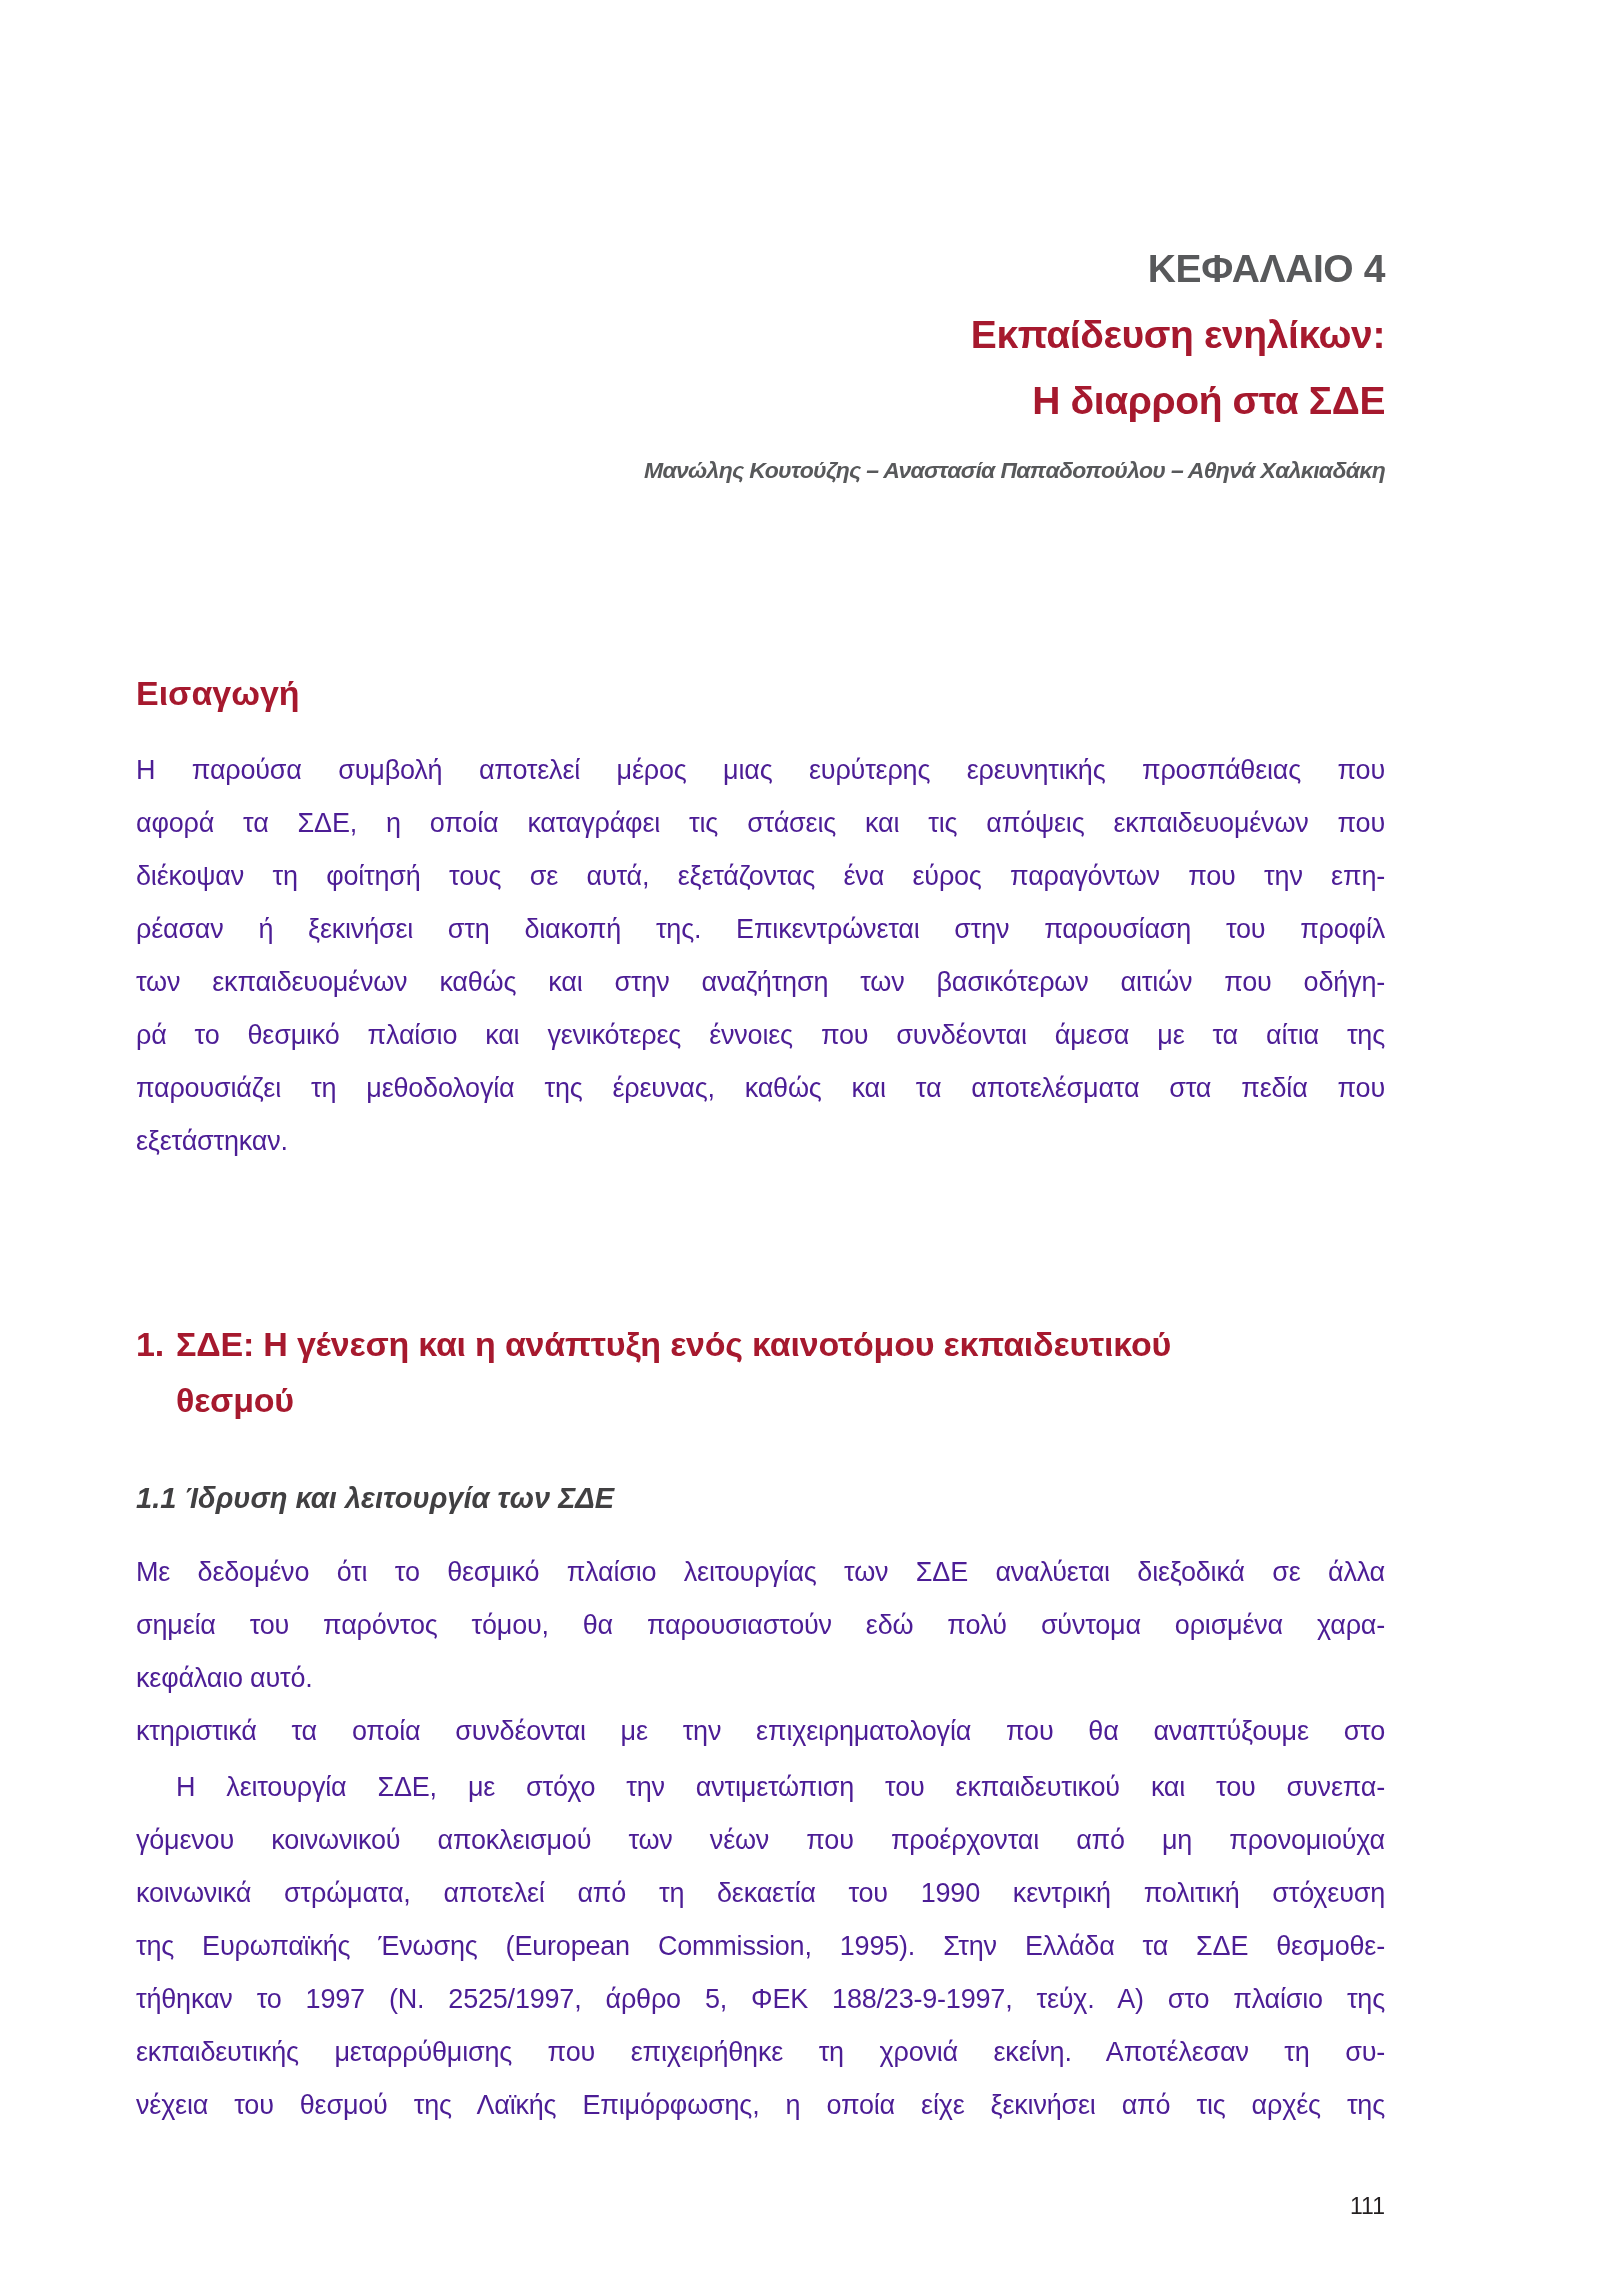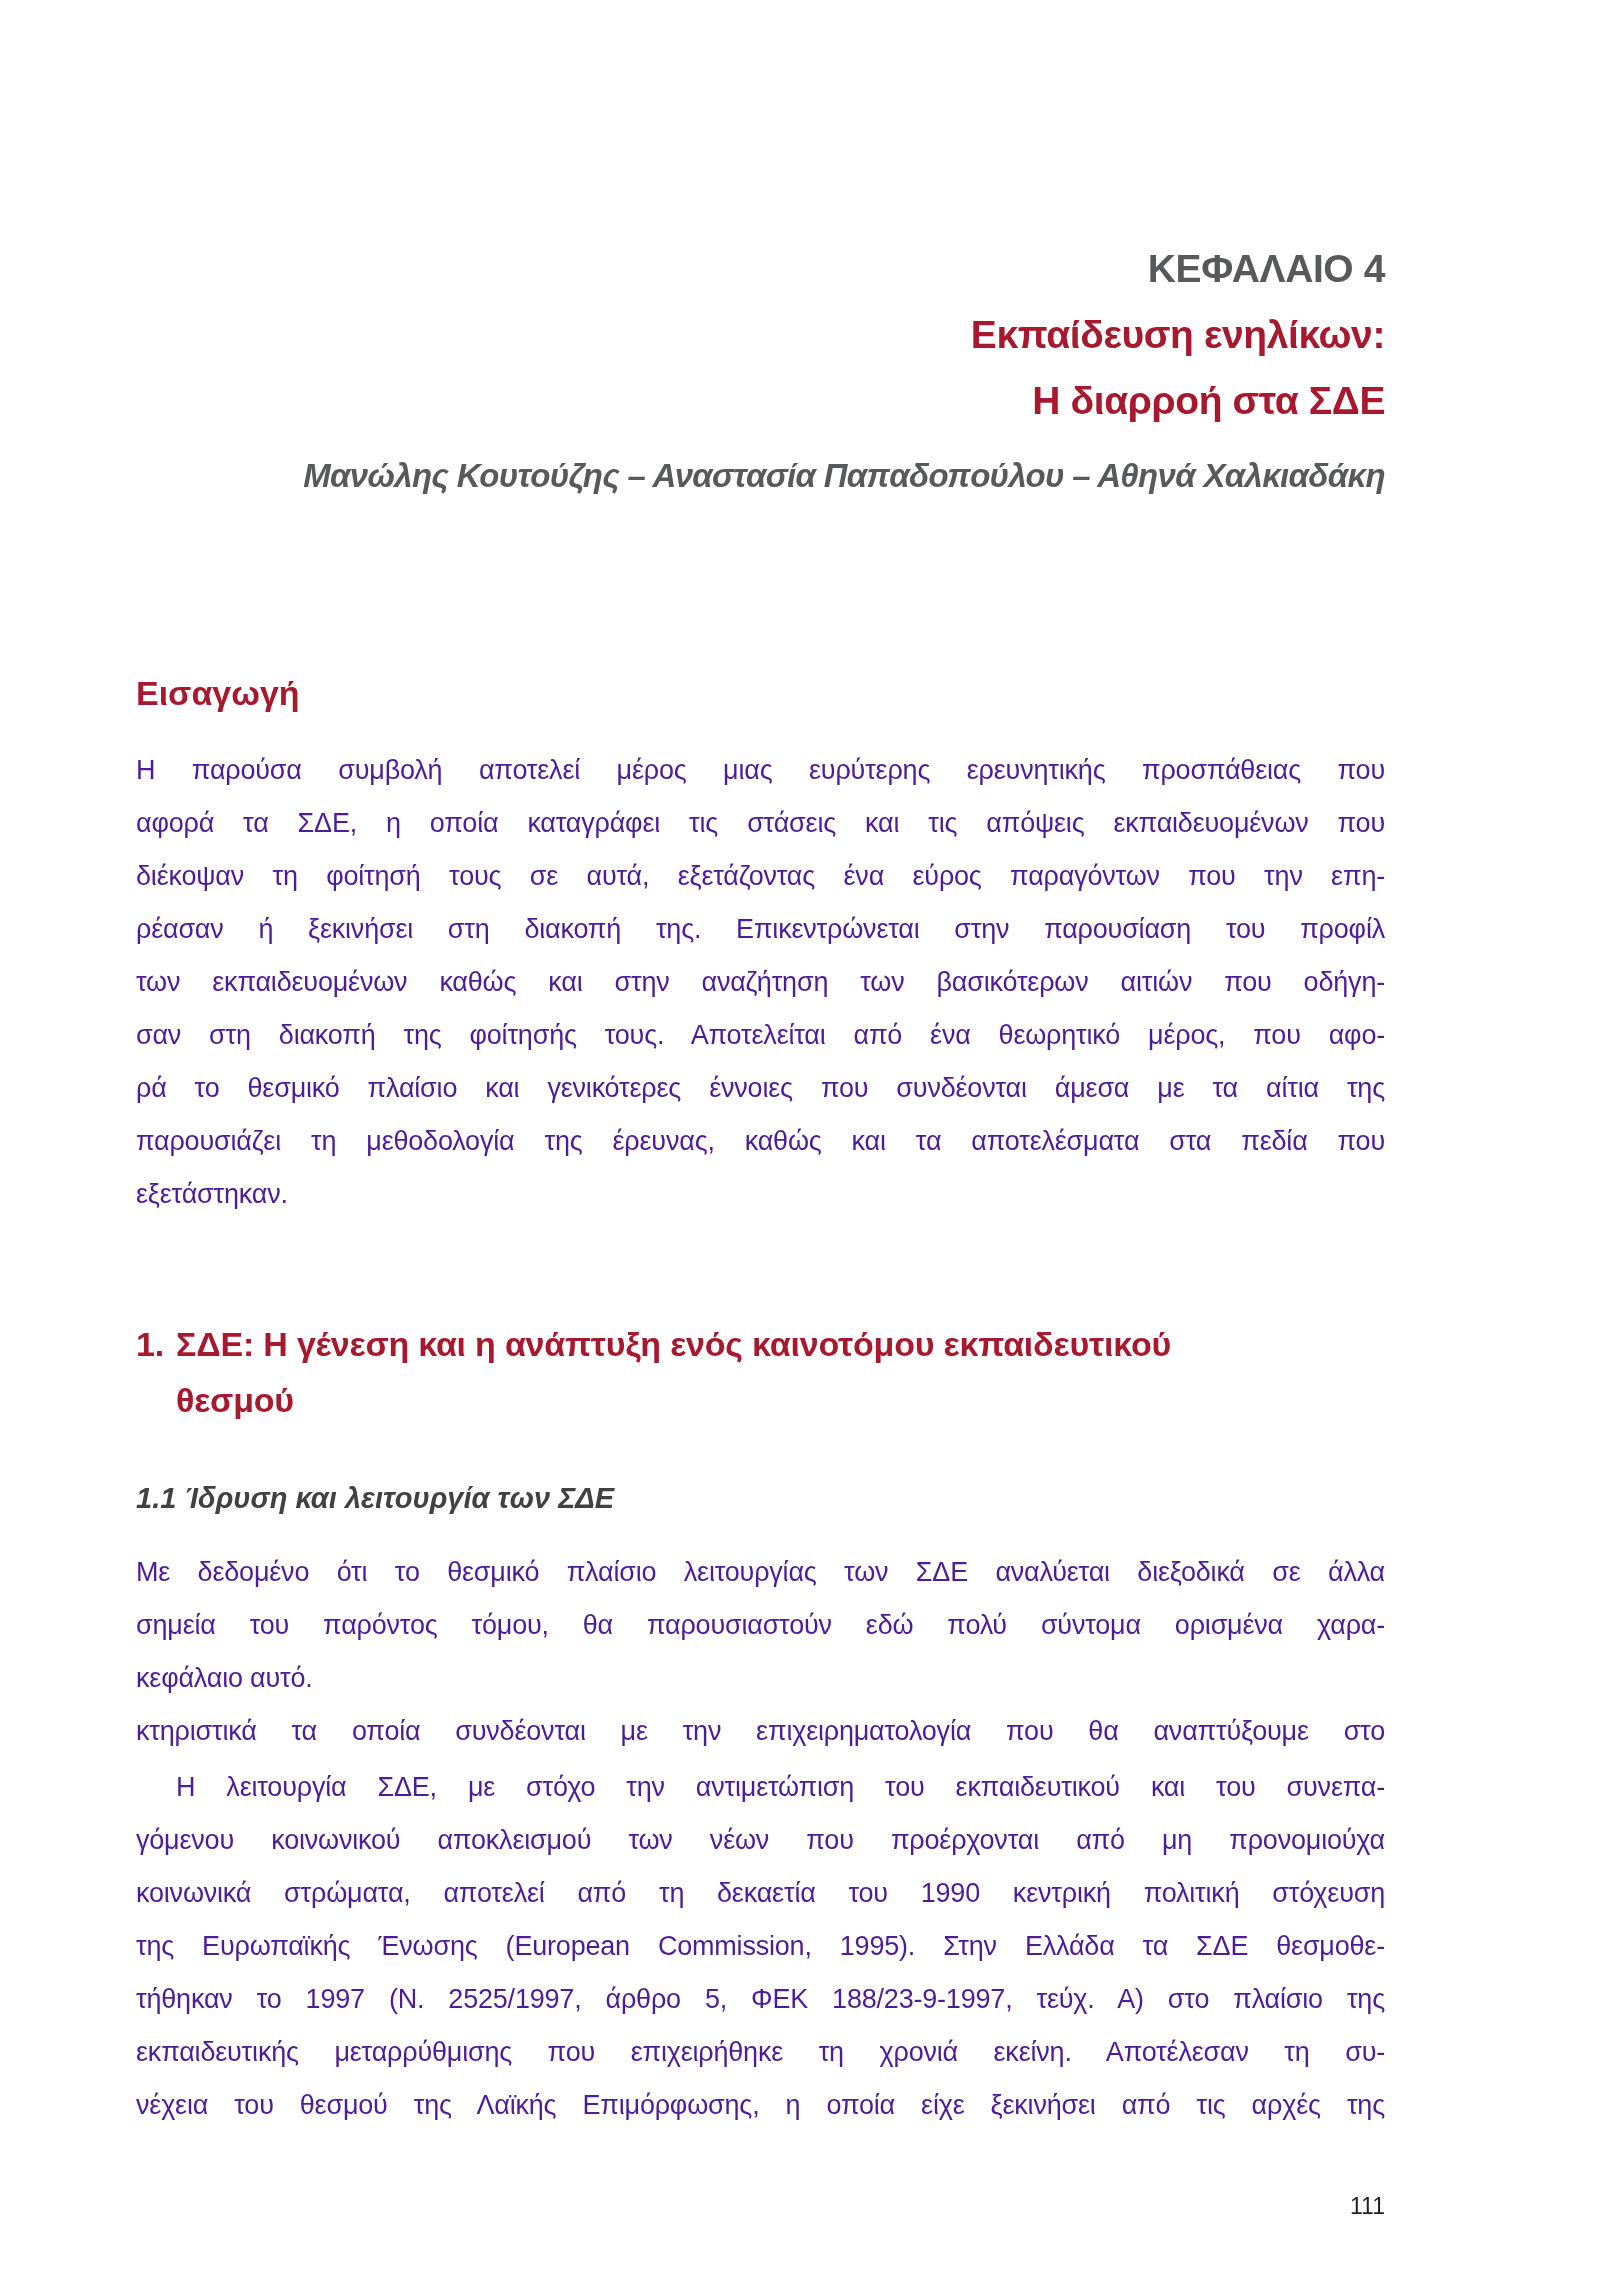--- a/index.html
+++ b/index.html
@@ -2,21 +2,21 @@
 <html style="font-size:13.2px"><head>
 <meta charset="utf-8">
 <style>
   html, body { margin: 0; padding: 0; background: #ffffff; }
   body { width: 1612px; height: 2295px; position: relative; overflow: hidden;
          font-family: "Liberation Sans", sans-serif; color: #231f20; }
   .page { position: absolute; left: 136px; top: 0; width: 1249px; height: 2295px; }
   .chapter-head { position: absolute; right: 0; top: 236px; text-align: right; }
   .chapter-label { font-size: 39px; font-weight: bold; color: #58595b; line-height: 66px; letter-spacing: -0.4px; }
   .chapter-title { font-size: 39px; font-weight: bold; color: #a6192e; line-height: 66px; letter-spacing: -0.4px; }
-  .authors { position: absolute; right: 0; top: 457px; font-size: 33px; font-style: italic; font-weight: bold;
+  .authors { position: absolute; right: 0; top: 457px; font-size: 23px; font-style: italic; font-weight: bold;
              color: #58595b; white-space: nowrap; letter-spacing: -0.7px; }
   .section-h { position: absolute; left: 0; font-weight: bold; color: #a6192e; }
   .h-intro { top: 674px; font-size: 34px; }
   .h-sec1 { top: 1316px; font-size: 34px; line-height: 56px; width: 1249px; letter-spacing: -0.2px; }
   .h-sec1 .num { display: inline-block; width: 40px; }
   .h-sec1 .indent { padding-left: 40px; }
   .h-sub { top: 1482px; font-size: 29px; font-style: italic; color: #414042; }
   .para { position: absolute; left: 0; width: 1249px; font-size: 27px; line-height: 53px;
           text-align: justify; color: #4c1d95; letter-spacing: -0.2px; }
   .para .line { display: block; text-align: justify; text-align-last: justify; white-space: nowrap; overflow: visible; }
@@ -41,21 +41,20 @@
   <div class="authors">Μανώλης Κουτούζης – Αναστασία Παπαδοπούλου – Αθηνά Χαλκιαδάκη</div>
 
   <div class="section-h h-intro">Εισαγωγή</div>
 
   <div class="para p1">
     <span class="line" style="display: block; word-spacing: 28px;">Η παρούσα συμβολή αποτελεί μέρος μιας ευρύτερης ερευνητικής προσπάθειας που</span>
     <span class="line" style="display: block; word-spacing: 20.6px;">αφορά τα ΣΔΕ, η οποία καταγράφει τις στάσεις και τις απόψεις εκπαιδευομένων που</span>
     <span class="line" style="display: block; word-spacing: 20px;">διέκοψαν τη φοίτησή τους σε αυτά, εξετάζοντας ένα εύρος παραγόντων που την επη-</span>
     <span class="line" style="display: block; word-spacing: 23px;">ρέασαν ή ξεκινήσει στη διακοπή της. Επικεντρώνεται στην παρουσίαση του προφίλ</span>
     <span class="line" style="display: block; word-spacing: 23px;">των εκπαιδευομένων καθώς και στην αναζήτηση των βασικότερων αιτιών που οδήγη-</span>
-    <span class="line" style="display: block; word-spacing: 19.5px;">σαν στη διακοπή της φοίτησής τους. Αποτελείται από ένα θεωρητικό μέρος, που αφο-</span>
     <span class="line" style="display: block; word-spacing: 19.7px;">ρά το θεσμικό πλαίσιο και γενικότερες έννοιες που συνδέονται άμεσα με τα αίτια της</span>
     <span class="line" style="display: block; word-spacing: 21.4px;">παρουσιάζει τη μεθοδολογία της έρευνας, καθώς και τα αποτελέσματα στα πεδία που</span>
     <span class="line last">εξετάστηκαν.</span>
   </div>
 
   <div class="section-h h-sec1">
     <div><span class="num">1.</span><span>ΣΔΕ: Η γένεση και η ανάπτυξη ενός καινοτόμου εκπαιδευτικού</span></div>
     <div class="indent">θεσμού</div>
   </div>
 

